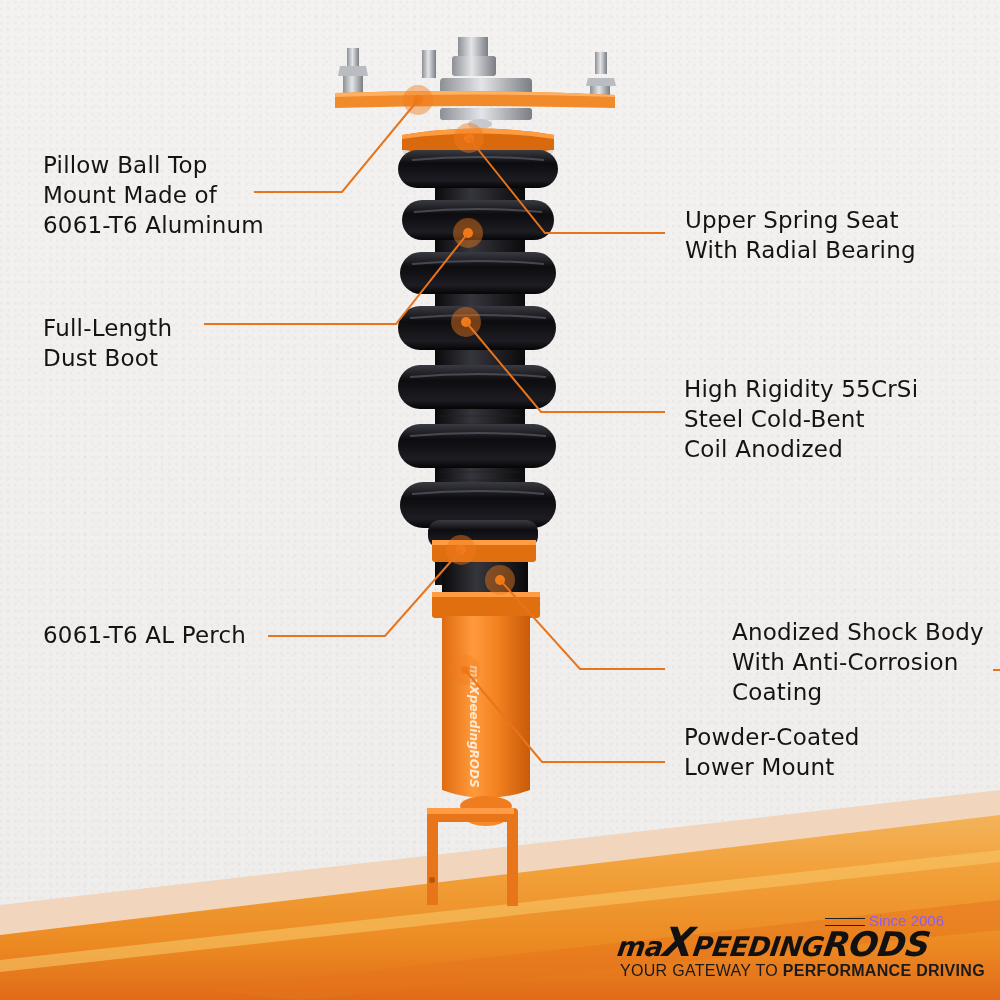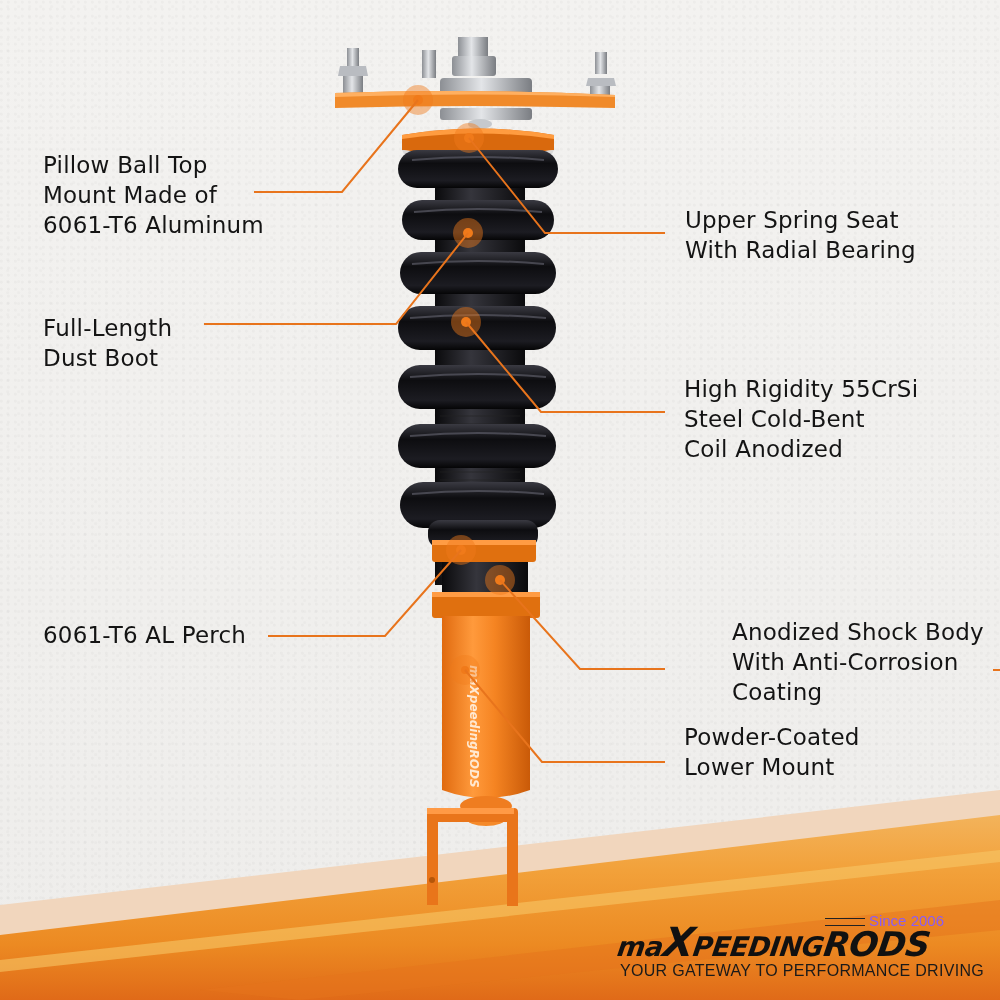--- a/index.html
+++ b/index.html
@@ -34,21 +34,21 @@
       text-align: right;
     }
     .logo-since::before {
       content: ""; display: inline-block; width: 40px; height: 6px; margin-right: 4px;
       border-top: 1px solid #222; border-bottom: 1px solid #222; vertical-align: middle;
     }
     .logo-tagline {
       position: absolute; left: 2px; top: 50px; font-size: 16px; color: #1a1a1a;
       font-family: "Liberation Sans", sans-serif; letter-spacing: 0.3px; white-space: nowrap;
     }
-    .logo-tagline b { font-weight: normal; }
+    .logo-tagline b { font-weight: bold; }
   </style>
 </head>
 <body>
 
 <div class="paper"></div>
 
 <svg class="art" width="1000" height="1000" viewBox="0 0 1000 1000">
   <defs>
     <linearGradient id="orangeBody" x1="0" x2="1" y1="0" y2="0">
       <stop offset="0" stop-color="#e06a0f"></stop>

